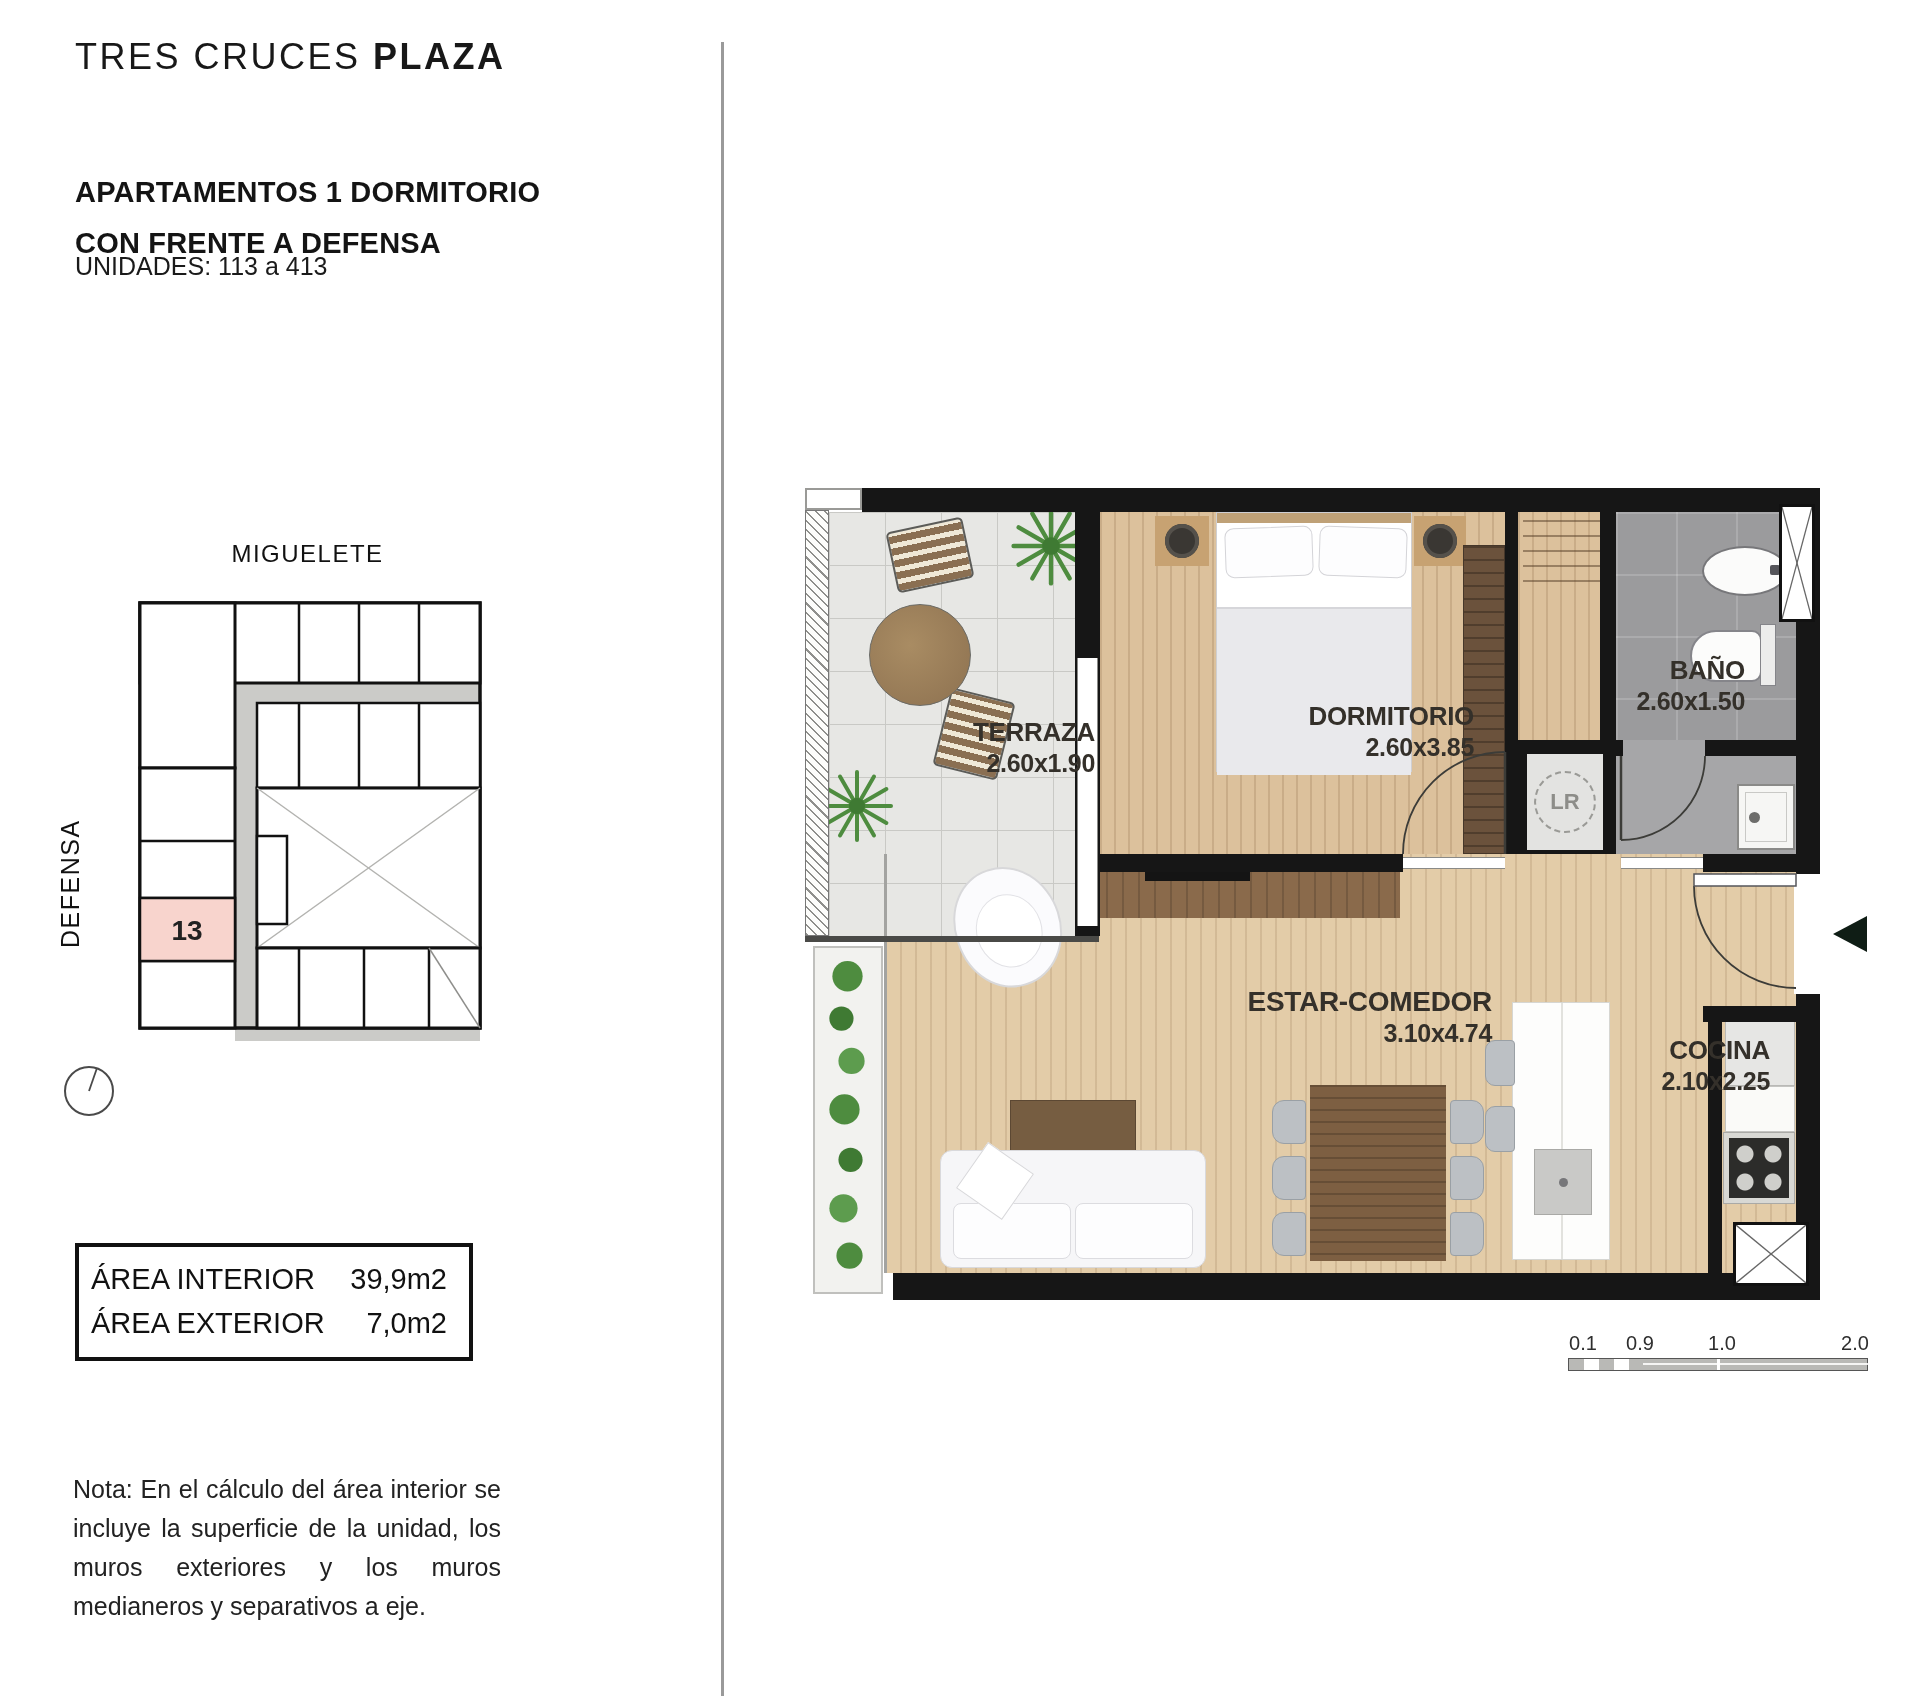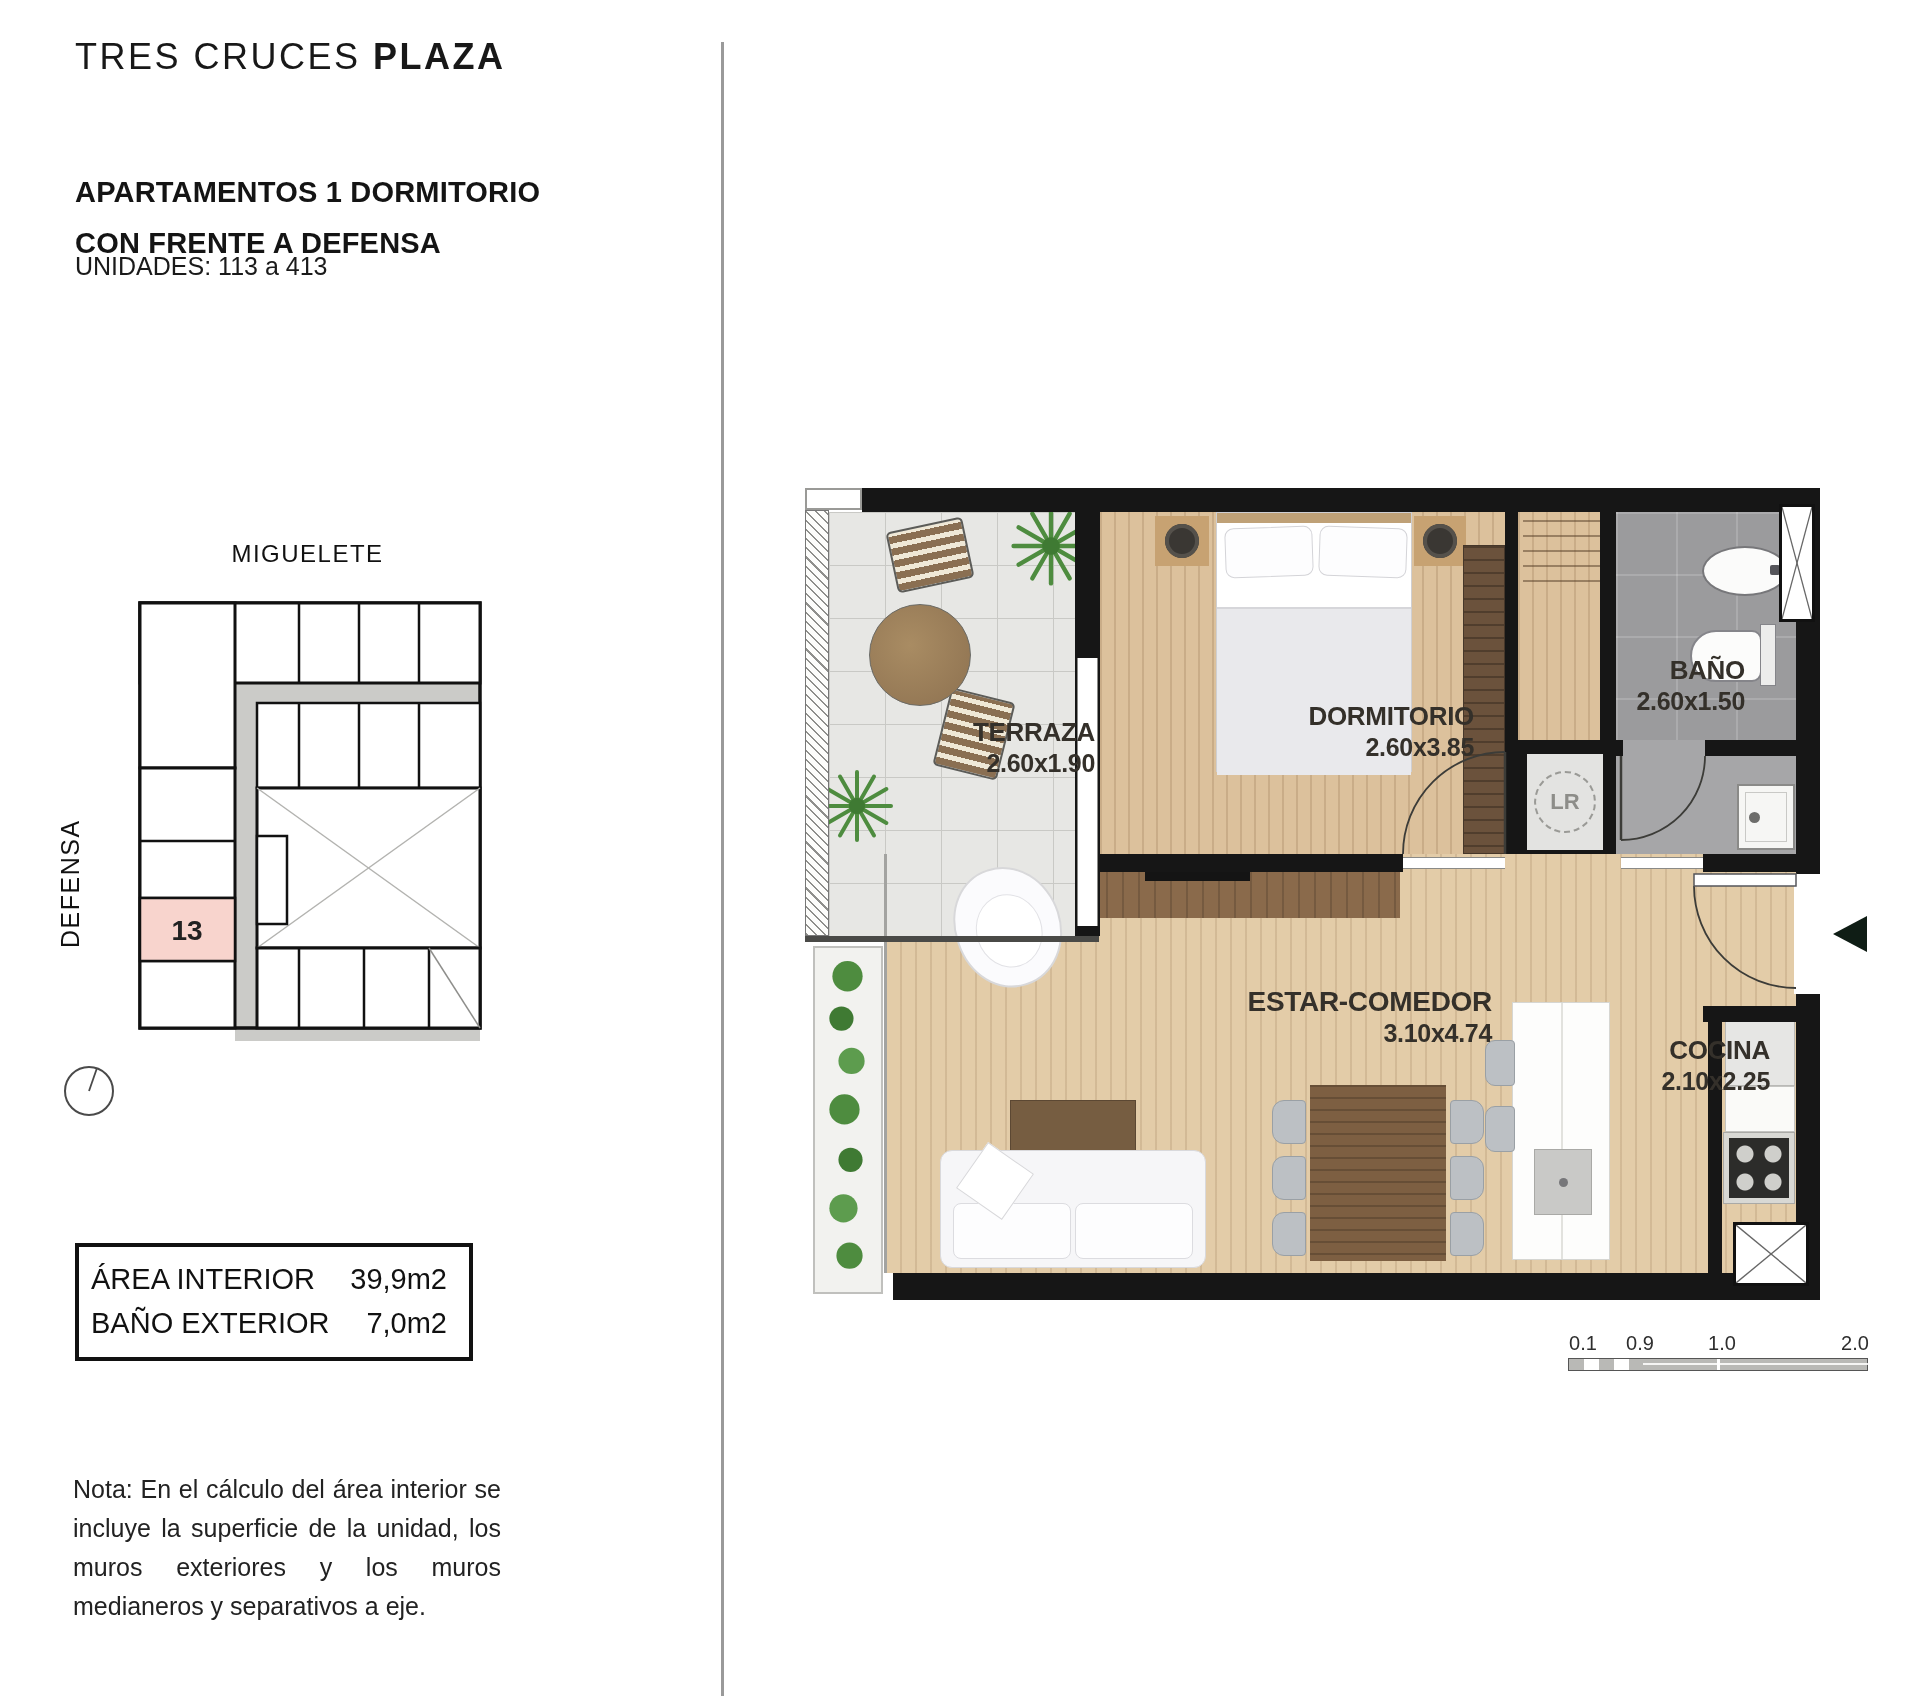--- a/index.html
+++ b/index.html
@@ -108,21 +108,21 @@
     <circle cx="29" cy="29" r="24" fill="#fff" stroke="#4a4a4a" stroke-width="2"></circle>
     <line x1="29" y1="29" x2="37" y2="6" stroke="#4a4a4a" stroke-width="1.8"></line>
   </svg>
 
   <div class="abs area-table">
     <div class="area-row">
       <span>ÁREA INTERIOR</span>
       <span>39,9m2</span>
     </div>
     <div class="area-row">
-      <span>BAÑO EXTERIOR</span>
+      <span>ÁREA EXTERIOR</span>
       <span>7,0m2</span>
     </div>
   </div>
 
   <div class="abs note">Nota: En el cálculo del área interior se incluye la superficie de la unidad, los muros exteriores y los muros medianeros y separativos a eje.</div>
 
   <div class="abs plan">
 
     <div class="abs wood-light" style="left:80px;top:366px;width:911px;height:419px;"></div>
     <div class="abs wood" style="left:295px;top:24px;width:416px;height:342px;"></div>

